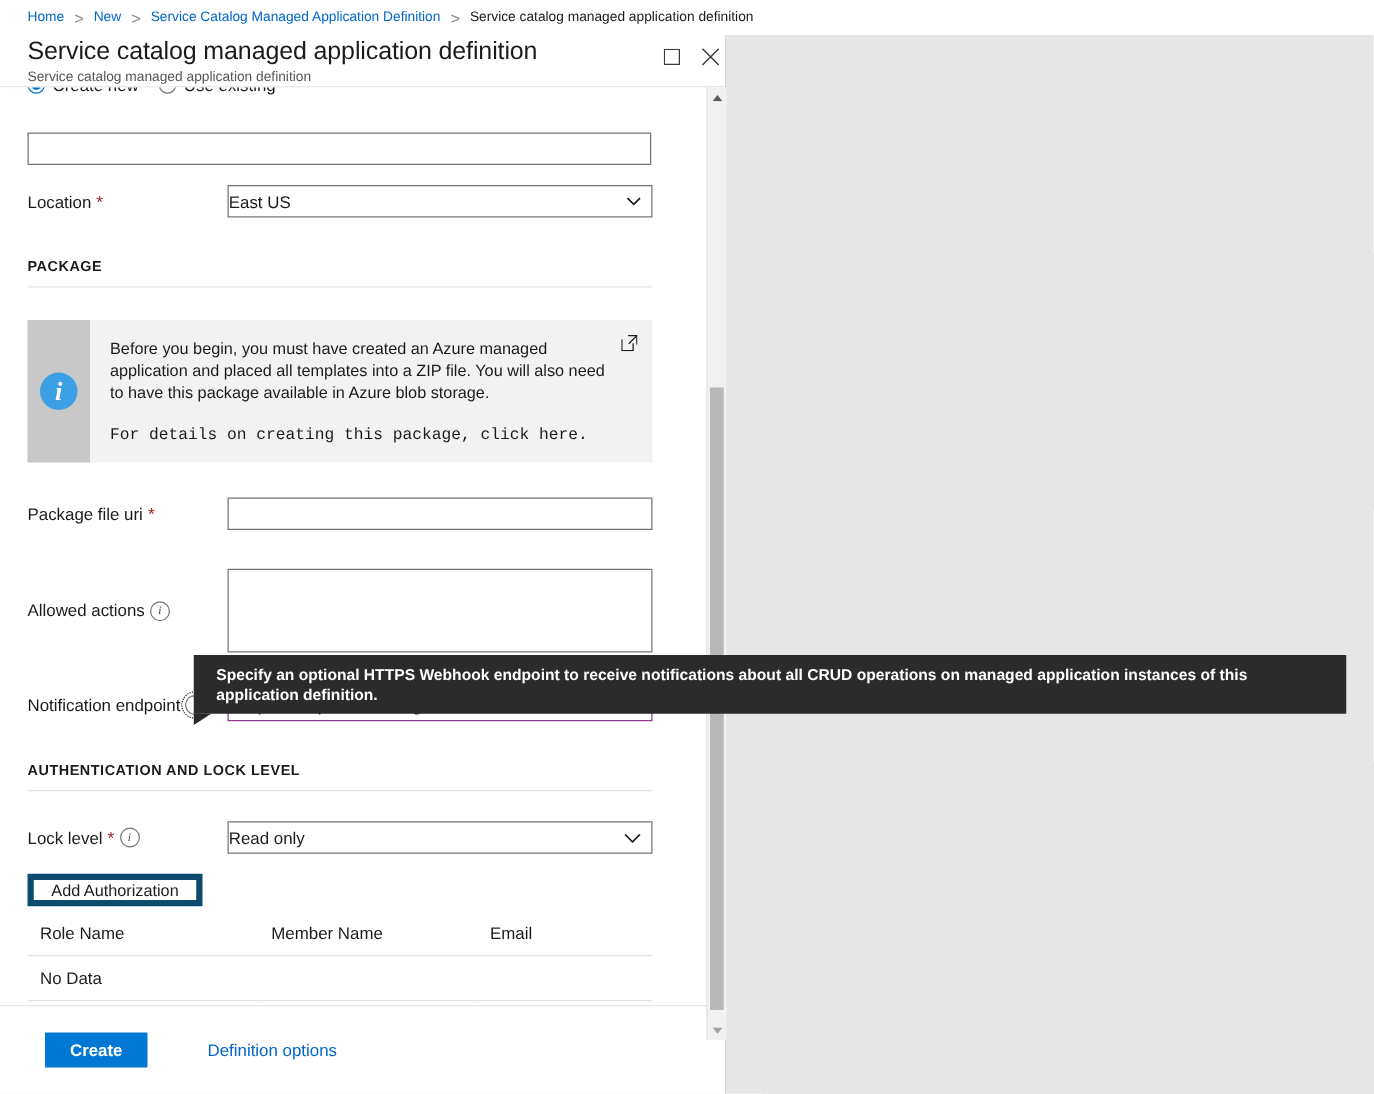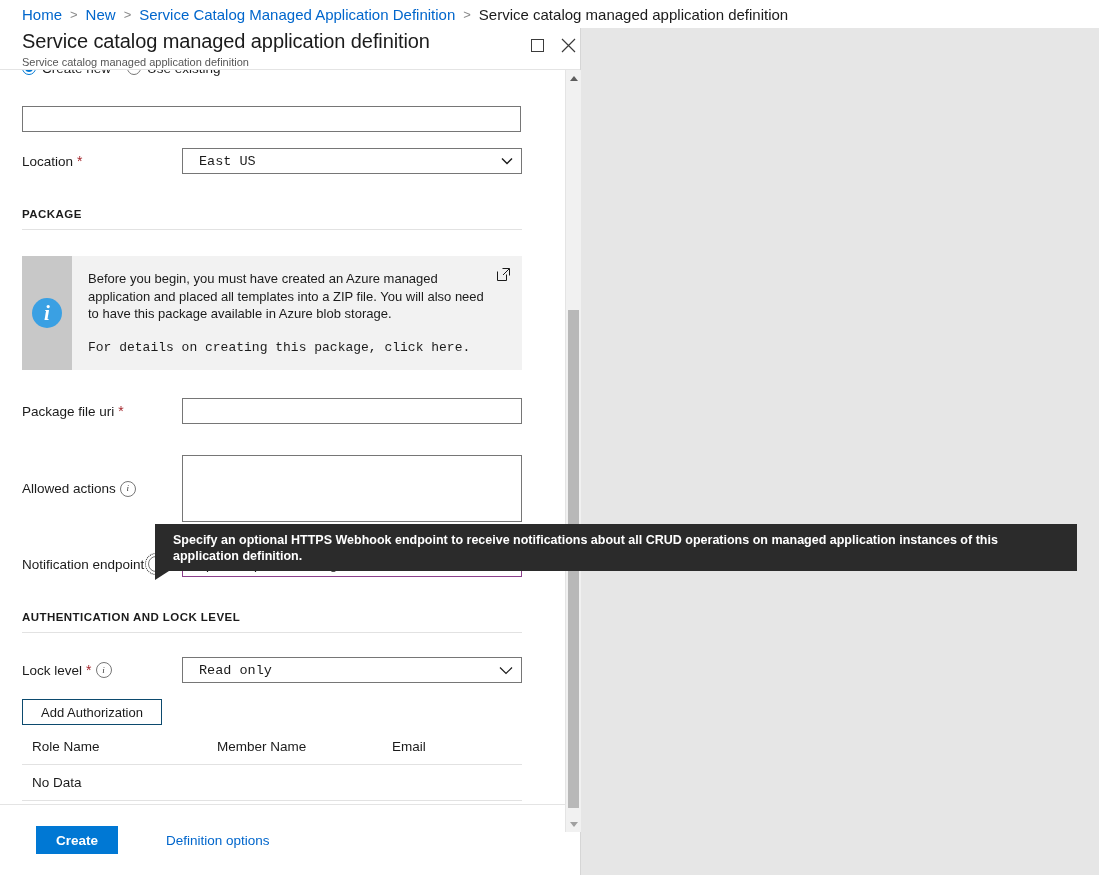--- a/index.html
+++ b/index.html
@@ -25,21 +25,21 @@
     height: 28px;
     background: #ffffff;
     display: flex;
     align-items: center;
     padding-left: 22px;
     box-sizing: border-box;
     z-index: 6;
   }
   .crumb {
     color: #0066cc;
-    font-size: 15px;
+    font-size: 11px;
     white-space: nowrap;
     cursor: pointer;
   }
   .crumb.current {
     color: #1b1b1b;
     cursor: default;
   }
   .crumb-sep {
     color: #8a8a8a;
     font-size: 13px;
@@ -183,24 +183,24 @@
     height: 26px;
   }
   .select-wrap select {
     -webkit-appearance: none;
     appearance: none;
     width: 100%;
     height: 26px;
     box-sizing: border-box;
     border: 1px solid #767676;
     background: #ffffff;
-    font-family: Liberation Mono, monospace;
-    font-size: 13.5px;
-    color: #1b1b1b;
-    padding: 0 26px 0 16px;
+    font-family: Liberation Sans, sans-serif;
+    font-size: 13.5px;
+    color: #1b1b1b;
+    padding: 0 26px 0 0;
     outline: none;
     cursor: pointer;
   }
   .chev {
     position: absolute;
     right: 9px; top: 0;
     height: 26px;
     display: flex;
     align-items: center;
     pointer-events: none;
@@ -315,21 +315,21 @@
     font-size: 15px;
     pointer-events: none;
   }
 
   
   #lock-row { margin-top: 24px; }
 
   #add-auth-row { margin-top: 16px; padding-left: 22px; }
   #add-auth-button {
     width: 140px; height: 26px;
-    border: 1px solid #0c4a6e;
+    border: 5px solid #0c4a6e;
     background: #ffffff;
     font-family: "Liberation Sans", sans-serif;
     font-size: 13px;
     color: #1b1b1b;
     cursor: pointer;
   }
 
   #auth-table {
     margin-left: 22px;
     margin-top: 14px;

